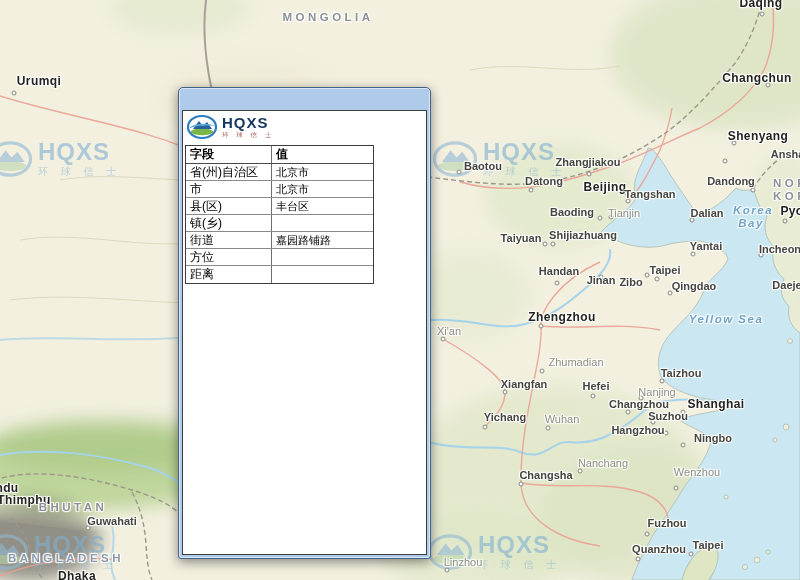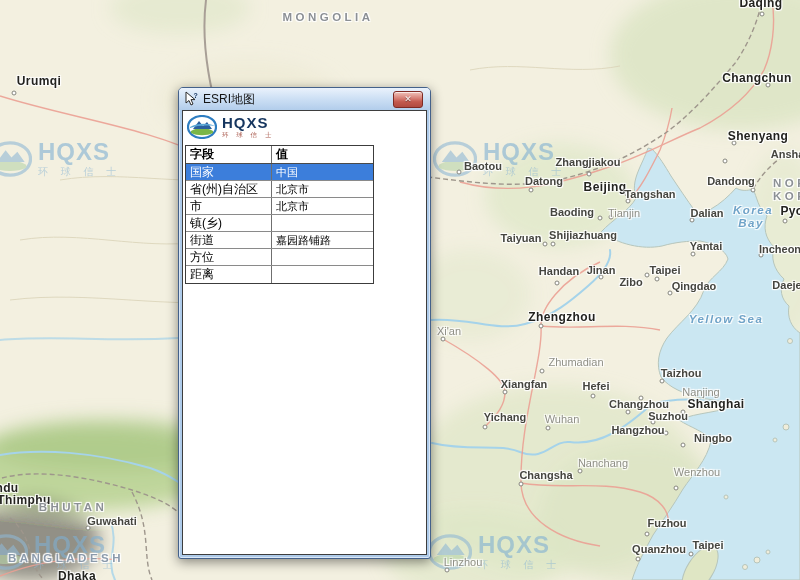--- a/index.html
+++ b/index.html
@@ -227,42 +227,42 @@
       <span class="lbl city" style="left: 521px; top: 238px;">Taiyuan</span>
       <div class="dot" style="left: 553px; top: 244px;"></div>
       <span class="lbl city" style="left: 583px; top: 235px;">Shijiazhuang</span>
       <div class="dot" style="left: 693px; top: 254px;"></div>
       <span class="lbl city" style="left: 706px; top: 246px;">Yantai</span>
       <div class="dot" style="left: 761px; top: 255px;"></div>
       <span class="lbl city" style="left: 780px; top: 249px;">Incheon</span>
       <div class="dot" style="left: 557px; top: 283px;"></div>
       <span class="lbl city" style="left: 559px; top: 271px;">Handan</span>
       <div class="dot" style="left: 601px; top: 277px;"></div>
-      <span class="lbl city" style="left: 601px; top: 270px;">Jinan</span>
+      <span class="lbl city" style="left: 601px; top: 280px;">Jinan</span>
       <div class="dot" style="left: 647px; top: 275px;"></div>
       <span class="lbl city" style="left: 631px; top: 282px;">Zibo</span>
       <div class="dot" style="left: 657px; top: 279px;"></div>
       <span class="lbl city" style="left: 665px; top: 270px;">Taipei</span>
       <div class="dot" style="left: 670px; top: 293px;"></div>
       <span class="lbl city" style="left: 694px; top: 286px;">Qingdao</span>
       <span class="lbl city" style="left: 787px; top: 285px;">Daeje</span>
       <div class="dot" style="left: 443px; top: 339px;"></div>
       <span class="lbl g" style="left: 449px; top: 331px;">Xi'an</span>
       <div class="dot" style="left: 541px; top: 326px;"></div>
       <span class="lbl cap" style="left: 562px; top: 317px;">Zhengzhou</span>
       <div class="dot" style="left: 542px; top: 371px;"></div>
       <span class="lbl g" style="left: 576px; top: 362px;">Zhumadian</span>
       <div class="dot" style="left: 505px; top: 392px;"></div>
       <span class="lbl city" style="left: 524px; top: 384px;">Xiangfan</span>
       <div class="dot" style="left: 593px; top: 396px;"></div>
       <span class="lbl city" style="left: 596px; top: 386px;">Hefei</span>
       <div class="dot" style="left: 662px; top: 381px;"></div>
       <span class="lbl city" style="left: 681px; top: 373px;">Taizhou</span>
       <div class="dot" style="left: 641px; top: 398px;"></div>
-      <span class="lbl g" style="left: 657px; top: 392px; margin-left: 44px;">Nanjing</span>
+      <span class="lbl g" style="left: 657px; top: 392px;">Nanjing</span>
       <div class="dot" style="left: 628px; top: 412px;"></div>
       <span class="lbl city" style="left: 639px; top: 404px;">Changzhou</span>
       <div class="dot" style="left: 683px; top: 412px;"></div>
       <span class="lbl cap" style="left: 716px; top: 404px;">Shanghai</span>
       <div class="dot" style="left: 653px; top: 422px;"></div>
       <span class="lbl city" style="left: 668px; top: 416px;">Suzhou</span>
       <div class="dot" style="left: 666px; top: 433px;"></div>
       <span class="lbl city" style="left: 638px; top: 430px;">Hangzhou</span>
       <div class="dot" style="left: 683px; top: 445px;"></div>
       <span class="lbl city" style="left: 713px; top: 438px;">Ningbo</span>
@@ -294,32 +294,20 @@
       <span class="lbl region" style="left: 73px; top: 508px;">BHUTAN</span>
       <span class="lbl region bang" style="left: 66px; top: 559px;">BANGLADESH</span>
       <span class="lbl region" style="left: 791px; top: 184px;">NOR</span>
       <span class="lbl region" style="left: 791px; top: 197px;">KOR</span>
       <span class="lbl water" style="left: 753px; top: 211px;">Korea</span>
       <span class="lbl water" style="left: 751px; top: 224px;">Bay</span>
       <span class="lbl water" style="left: 726px; top: 320px;">Yellow Sea</span>
     </div>
 
   <div id="dialog">
-    <div class="titlebar">
-      <span style="display:inline-flex;">
-        <svg width="15" height="16" viewBox="0 0 15 16">
-          <polygon points="2,1 2,12 5,9.5 7,14 9,13 7,8.6 11,8.6" fill="#fff" stroke="#2a2a2a" stroke-width="1"></polygon>
-          <text x="9.5" y="6.5" font-size="7" font-weight="bold" fill="#12325e" font-family="Liberation Sans, sans-serif">?</text>
-        </svg>
-      </span>
-      <span class="ttitle">ESRI地图</span>
-      <div class="closebtn" title="">
-        <span>✕</span>
-      </div>
-    </div>
 
     <div class="dcontent">
       <div class="dlogo">
         <svg width="30" height="24" viewBox="0 0 30 24">
           <ellipse cx="15" cy="12" rx="14" ry="11" fill="#fff" stroke="#2d7dc1" stroke-width="2.2"></ellipse>
           <path d="M4,16 C10,12 20,12 26,16 L26,18 C20,21 10,21 4,18 Z" fill="#7ab648"></path>
           <path d="M6,14 L12,6 L16,11 L20,7 L25,14 Z" fill="#2a5f9e"></path>
           <path d="M3,12 C10,8 22,8 28,11 C22,10 10,10 3,13 Z" fill="#5aa7d6"></path>
         </svg>
         <div class="dlogotext">
@@ -327,31 +315,31 @@
           <div class="dlogo2">环 球 信 士</div>
         </div>
       </div>
 
       <div class="dtable">
         <div class="trow thead">
           <div class="tcell tfield">字段</div>
           <div class="tcell tval">值</div>
         </div>
         <div id="tbody">
-            <div class="trow selected">
-              <div class="tcell tfield">国家</div>
-              <div class="tcell tval">中国</div>
-            </div>
             <div class="trow">
               <div class="tcell tfield">省(州)自治区</div>
               <div class="tcell tval">北京市</div>
             </div>
             <div class="trow">
               <div class="tcell tfield">市</div>
               <div class="tcell tval">北京市</div>
+            </div>
+            <div class="trow">
+              <div class="tcell tfield">县(区)</div>
+              <div class="tcell tval">丰台区</div>
             </div>
             <div class="trow">
               <div class="tcell tfield">镇(乡)</div>
               <div class="tcell tval"></div>
             </div>
             <div class="trow">
               <div class="tcell tfield">街道</div>
               <div class="tcell tval">嘉园路铺路</div>
             </div>
             <div class="trow">

